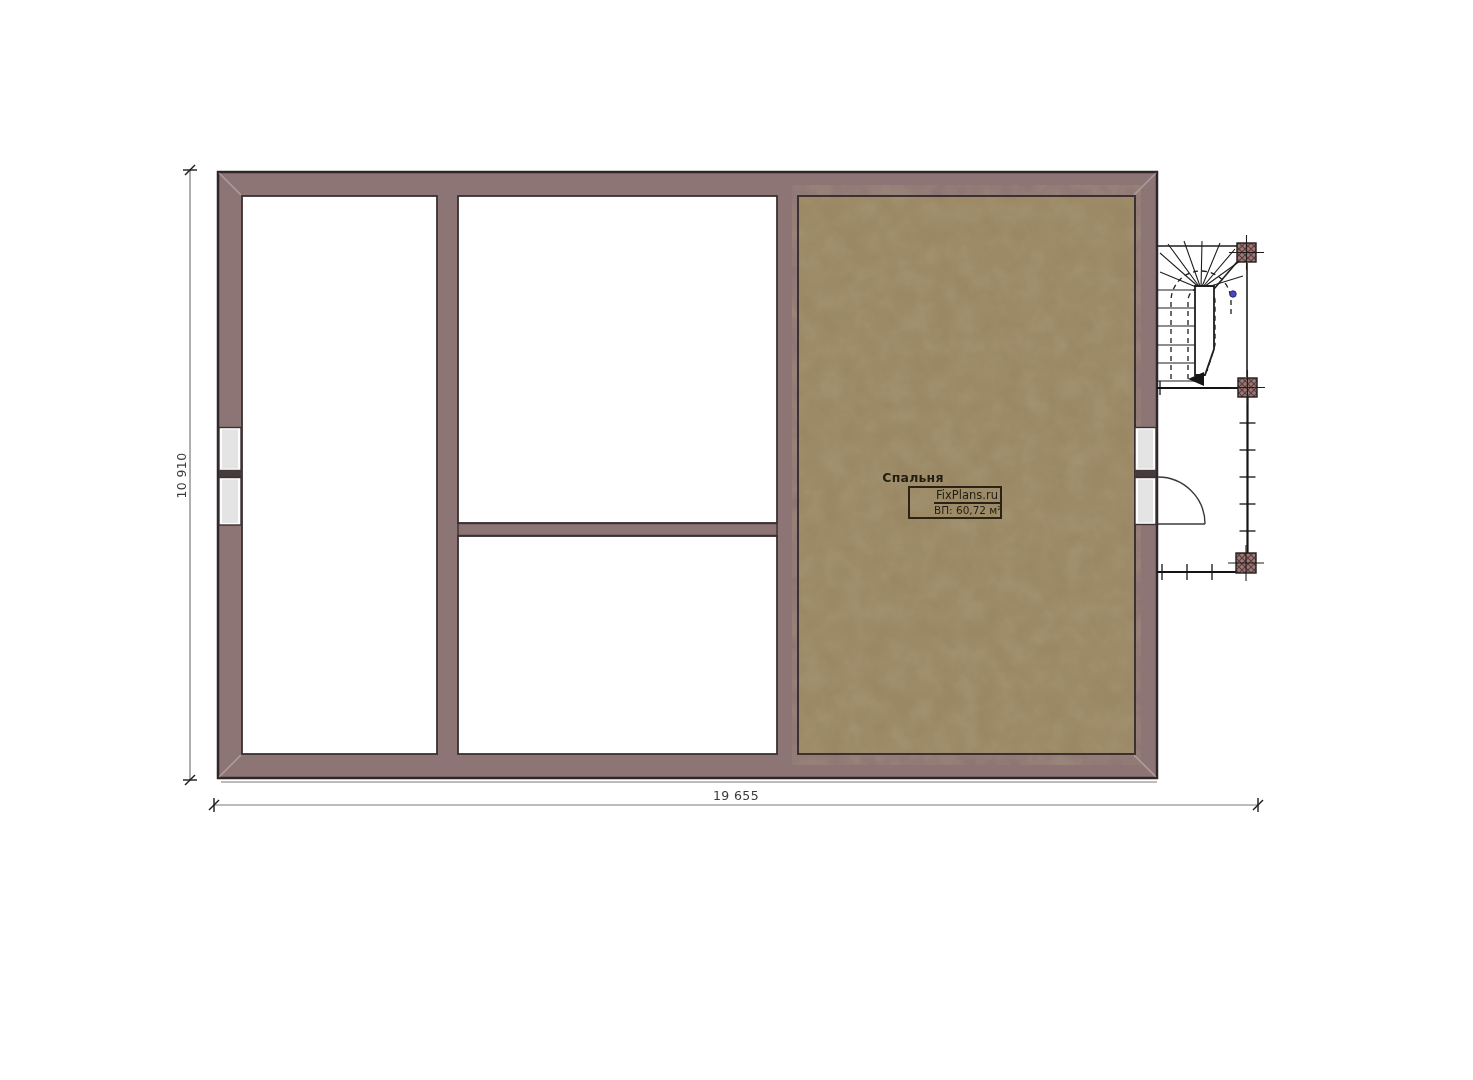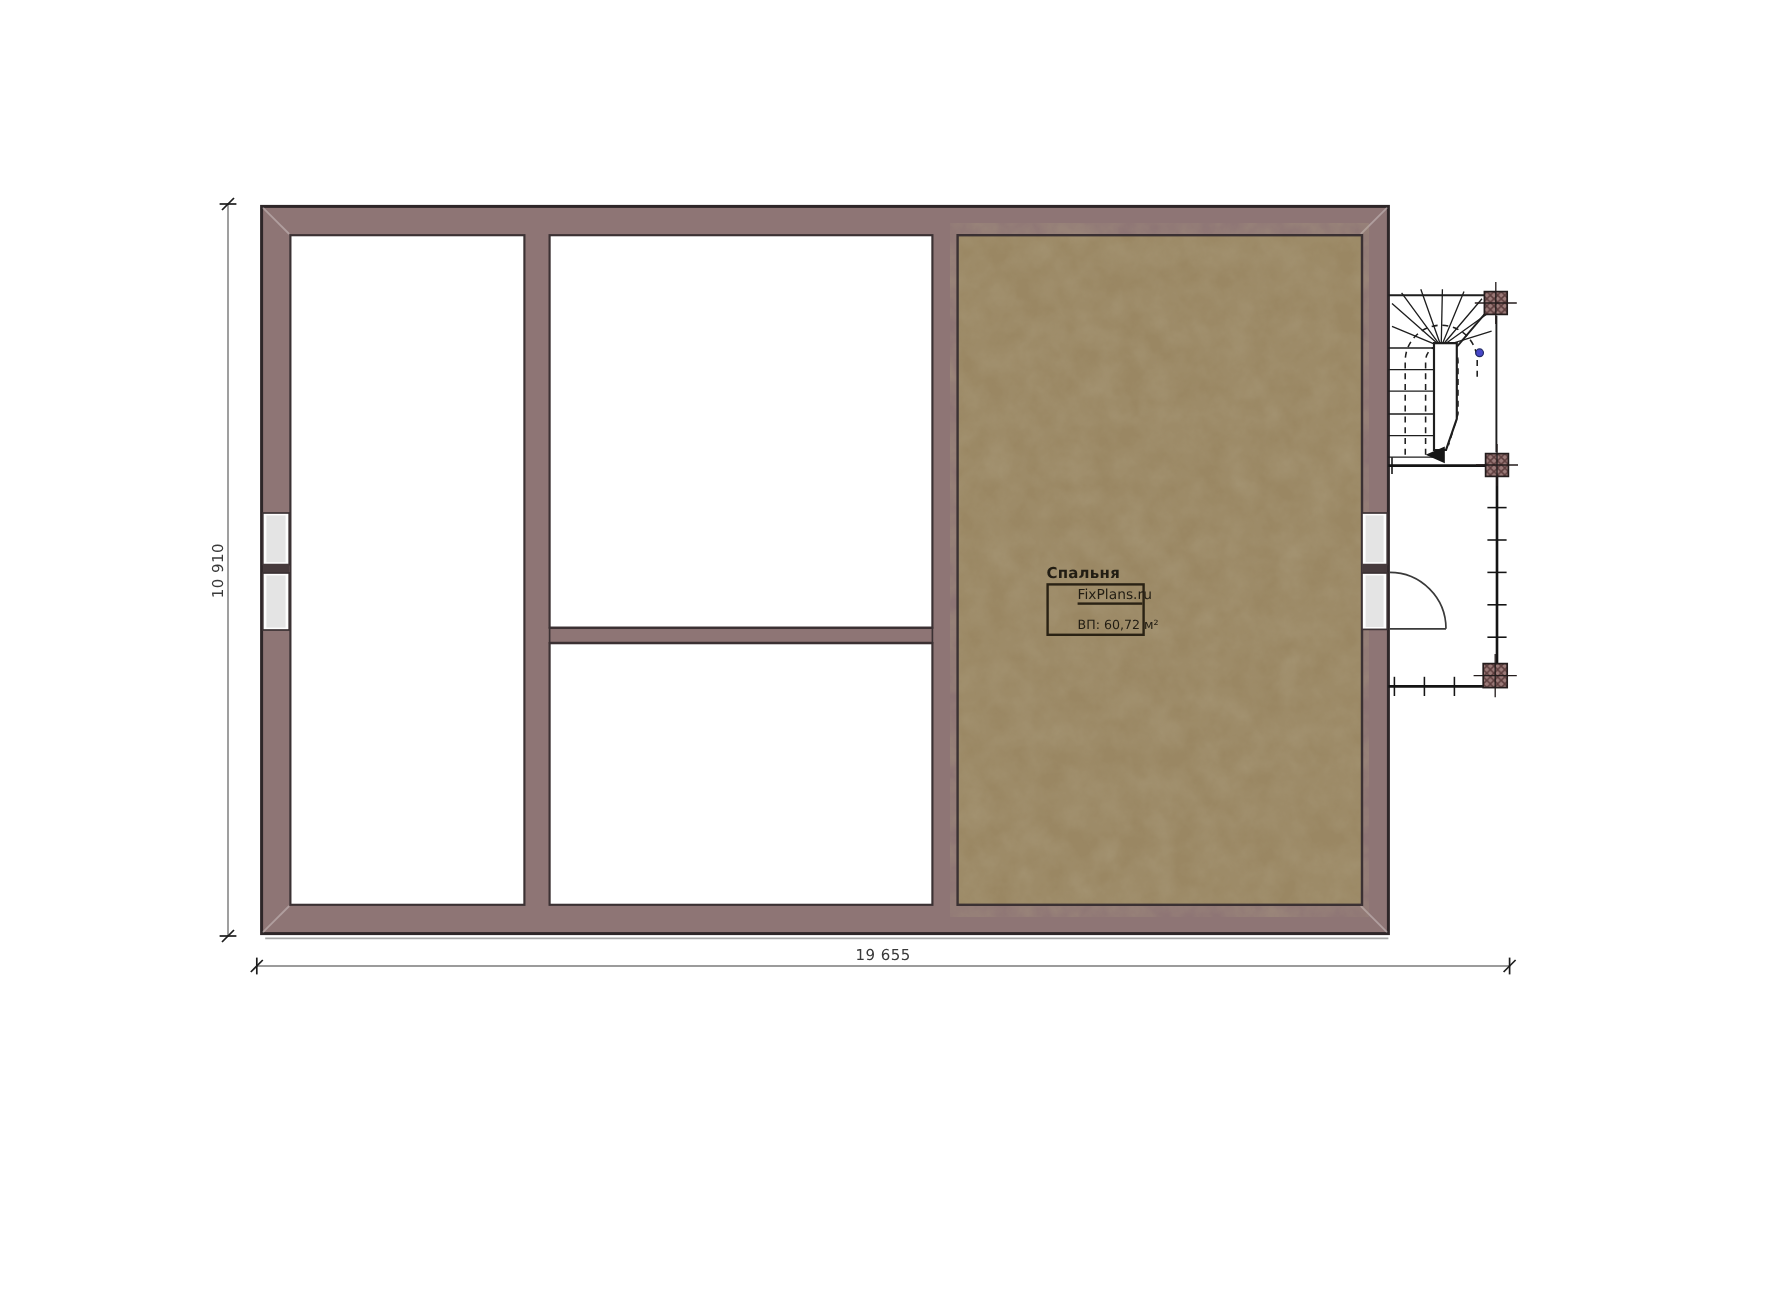--- a/index.html
+++ b/index.html
@@ -44,33 +44,33 @@
   .dim{stroke:var(--dim-line,#7a7a7a);stroke-width:1.2;fill:none;}
   .dimtick{stroke:#1c1c1c;stroke-width:1.4;}
   .dim-label{
     position:absolute;color:var(--dim-text,#3a3a3a);
     font-size:12.5px;letter-spacing:0.4px;white-space:nowrap;text-align:center;
   }
   .dim-label.v{width:60px;transform:rotate(-90deg);transform-origin:center;}
 
   
   .bedroom-title{
-    position:absolute;left:872px;top:470px;width:82px;text-align:left;
+    position:absolute;left:872px;top:470px;width:82px;text-align:center;
     font-size:12.5px;font-weight:bold;color:var(--label-text,#221d13);letter-spacing:0.2px;
   }
   .label-box{
-    position:absolute;left:872px;top:486px;width:82px;box-sizing:border-box;
+    position:absolute;left:908px;top:486px;width:94px;box-sizing:border-box;
     border:2px solid var(--label-border,#2a2214);color:var(--label-text,#221d13);padding-left:24px;
   }
   .label-box .row1{
     border-bottom:2px solid var(--label-border,#2a2214);
     font-size:11.5px;line-height:14px;text-align:center;white-space:nowrap;
   }
   .label-box .row2{
-    font-size:10.5px;line-height:13px;text-align:center;white-space:nowrap;margin-top:11px;
+    font-size:10.5px;line-height:13px;text-align:center;white-space:nowrap;
   }
 </style>
 </head>
 <body>
 
 <div class="canvas">
 
   <svg width="1473" height="1080" viewBox="0 0 1473 1080">
     <defs>
       <filter id="floorNoise" x="-2%" y="-2%" width="104%" height="104%">

